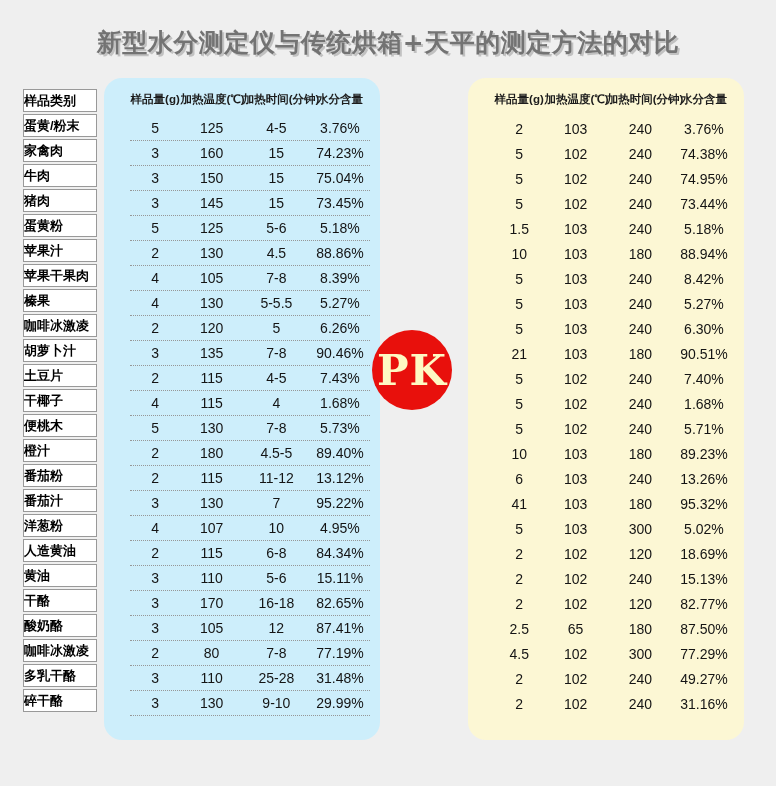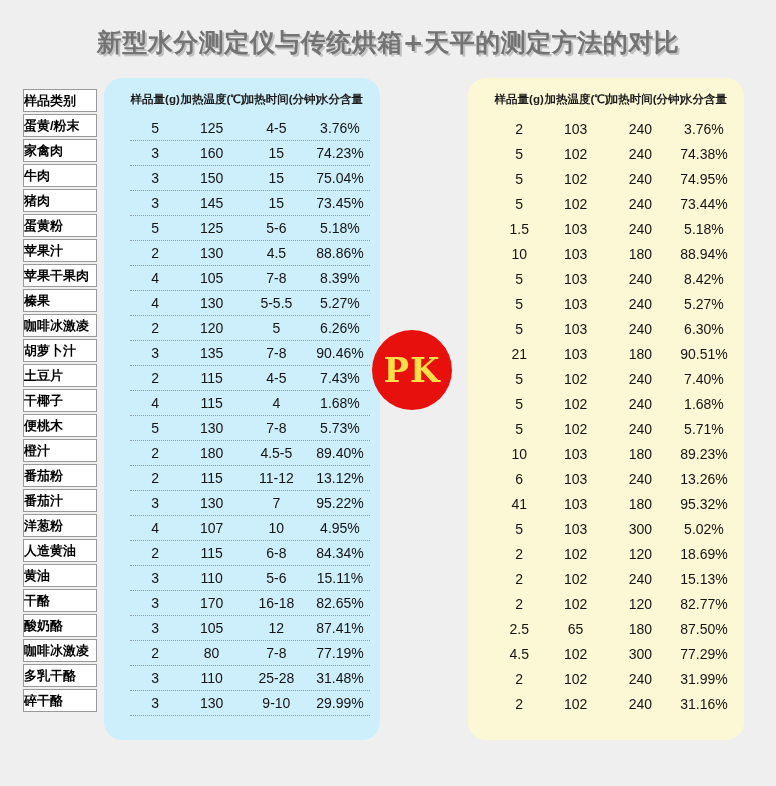--- a/index.html
+++ b/index.html
@@ -32,23 +32,23 @@
   .panel-yellow{left:468px;background:#fcf7d4;}
   .trow{display:flex;align-items:center;height:25px;box-sizing:border-box;}
   .trow.head{height:22px;margin-bottom:6px;}
   .cell{text-align:center;font-size:14px;color:#141414;white-space:nowrap;}
   .head .cell{font-size:11.5px;font-weight:bold;color:#1c1c1c;}
   .c0{width:21%}.c1{width:26%}.c2{width:28%}.c3{width:25%}
   .panel-blue .trow.data{border-bottom:1px dotted #979797;}
   
   .pk{
     position:absolute;left:372px;top:330px;width:80px;height:80px;
-    border-radius:50%;background:#e8100c;color:#fde047;
+    border-radius:50%;background:#e8100c;color:#fef9c3;
     display:flex;align-items:center;justify-content:center;
-    font-family:"DejaVu Serif",serif;font-weight:bold;font-size:34px;
+    font-family:"DejaVu Serif",serif;font-weight:bold;font-size:42px;
     letter-spacing:1px;
   }
 </style>
 </head>
 <body>
 
 <div class="title">新型水分测定仪与传统烘箱+天平的测定方法的对比</div>
 
 <div class="cat-col">
     <div class="cat-cell">样品类别</div>
@@ -369,21 +369,21 @@
     <div class="trow data">
       <span class="cell c0">4.5</span>
       <span class="cell c1">102</span>
       <span class="cell c2">300</span>
       <span class="cell c3">77.29%</span>
     </div>
     <div class="trow data">
       <span class="cell c0">2</span>
       <span class="cell c1">102</span>
       <span class="cell c2">240</span>
-      <span class="cell c3">31.99%</span>
+      <span class="cell c3">49.27%</span>
     </div>
     <div class="trow data">
       <span class="cell c0">2</span>
       <span class="cell c1">102</span>
       <span class="cell c2">240</span>
       <span class="cell c3">31.16%</span>
     </div>
   </div>
 
 </body></html>

